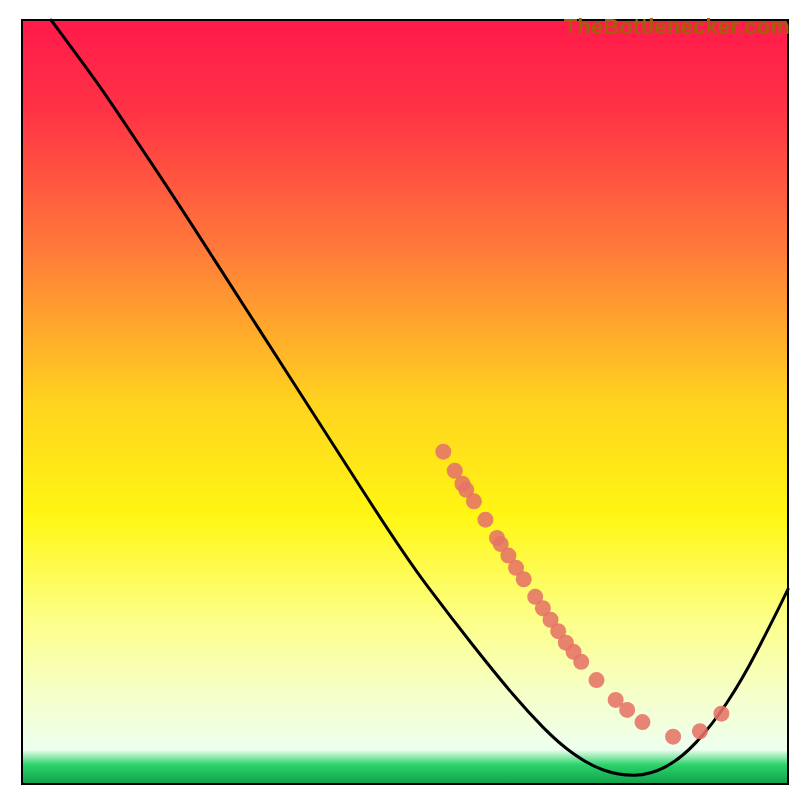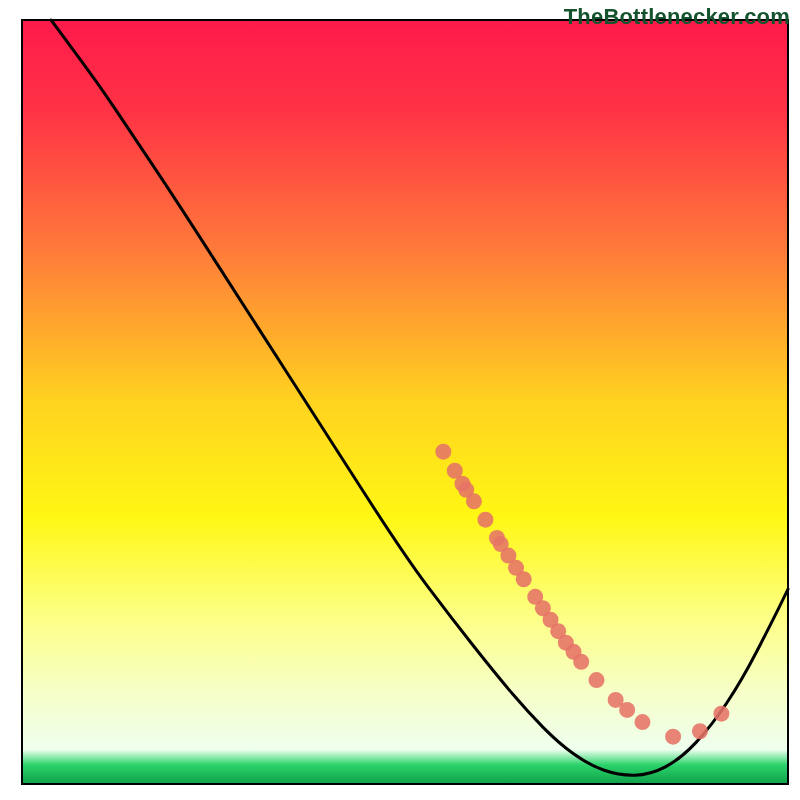--- a/index.html
+++ b/index.html
@@ -10,25 +10,25 @@
     background: #ffffff;
     font-family: Arial, Helvetica, sans-serif;
   }
   .container {
     position: relative;
     width: 800px;
     height: 800px;
   }
   .watermark {
     position: absolute;
-    top: 4px;
+    top: 14px;
     right: 10px;
     font-size: 22px;
     font-weight: bold;
-    color: #14532d;
+    color: #a16207;
     z-index: 20;
     letter-spacing: 0.2px;
   }
   svg.plot {
     position: absolute;
     left: 0;
     top: 0;
     width: 800px;
     height: 800px;
   }

